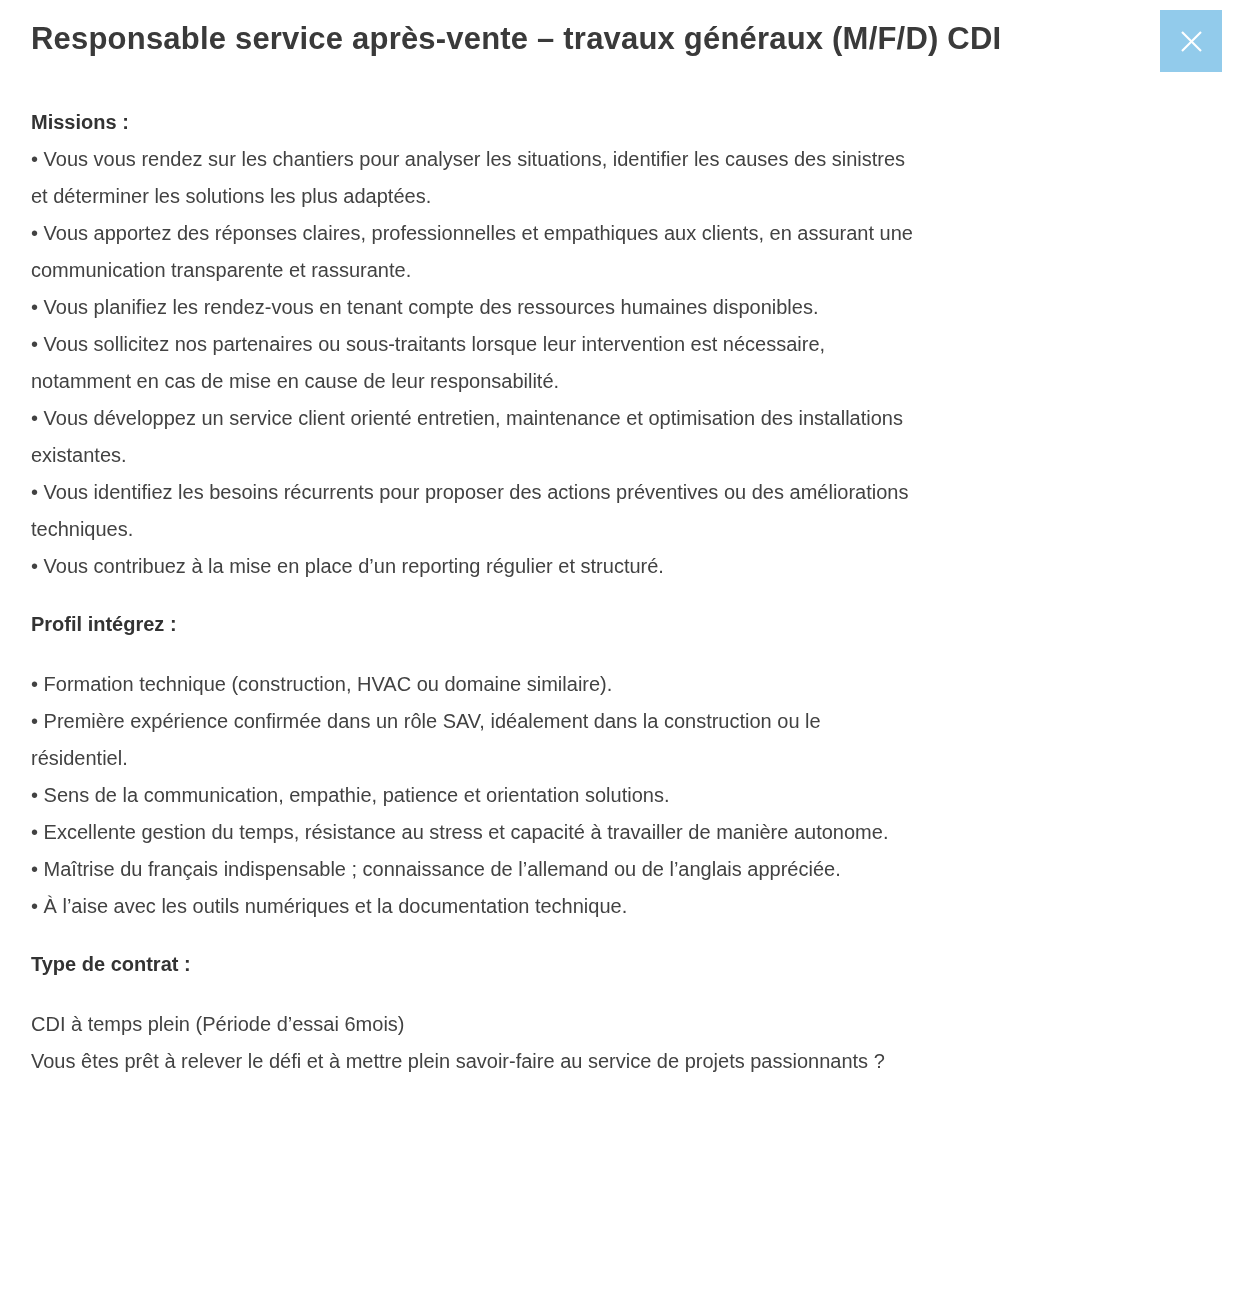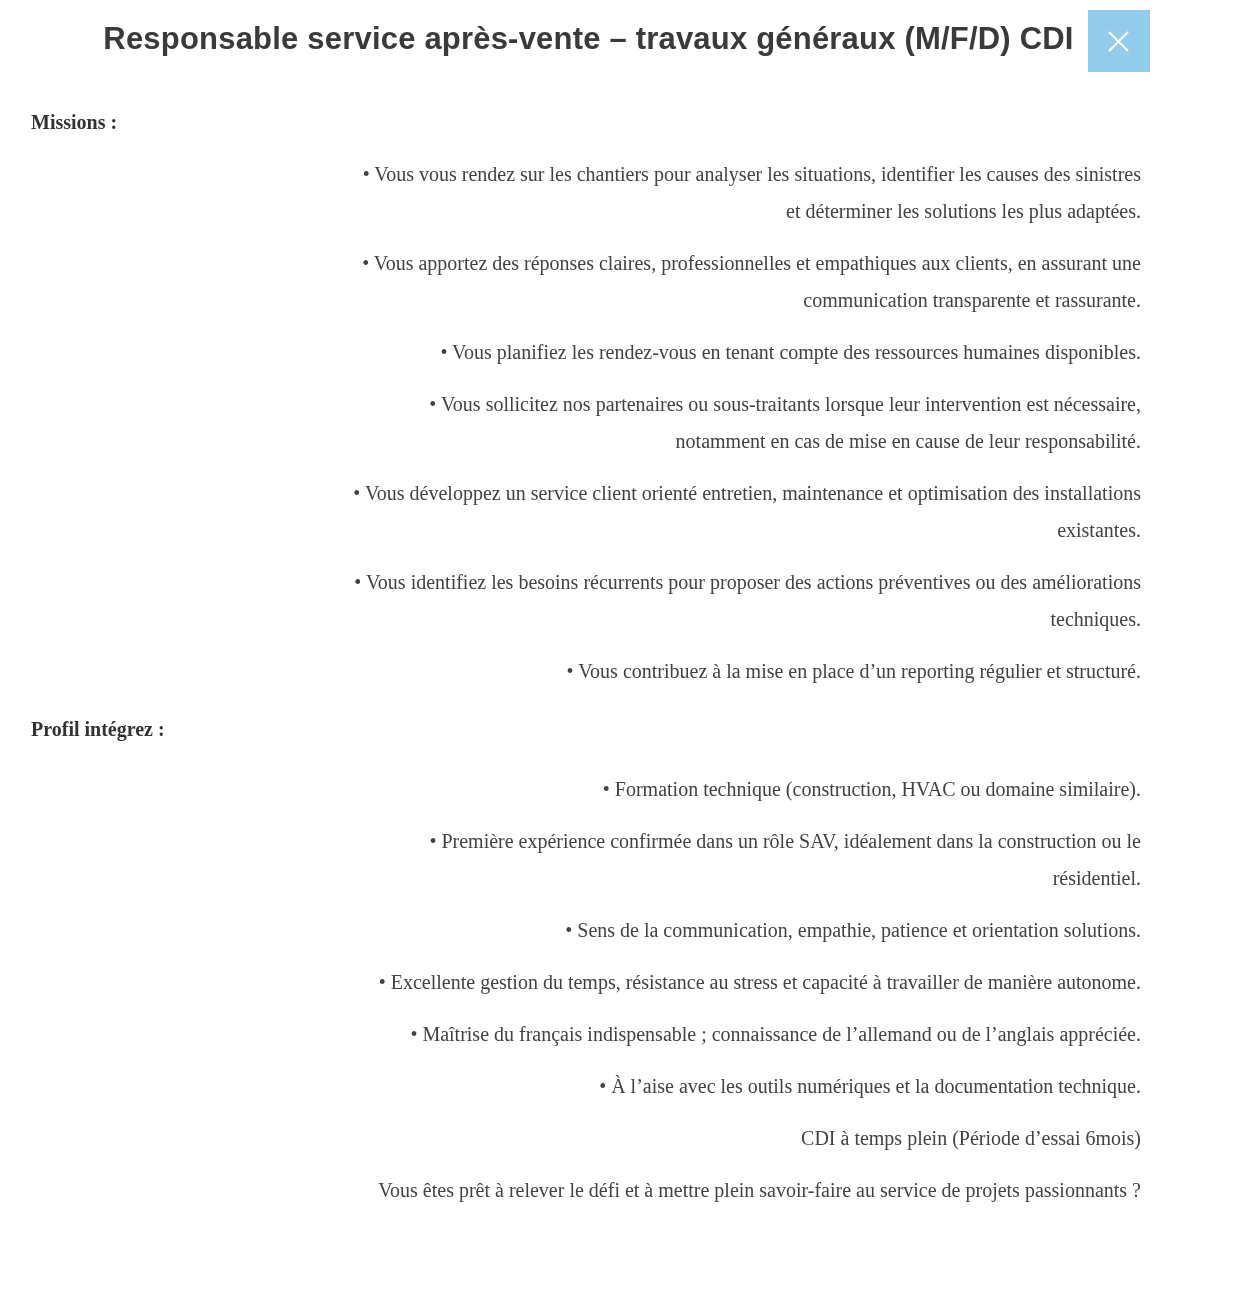--- a/index.html
+++ b/index.html
@@ -13,21 +13,21 @@
     font-family: "Liberation Sans", sans-serif;
     color: #414141;
     overflow: hidden;
   }
   .page {
     padding: 8px 28px 20px 31px;
     box-sizing: border-box;
   }
   .header {
     display: flex;
-    justify-content: center;
+    justify-content: space-between;
     align-items: flex-start;
     gap: 14px;
   }
   .page-title {
     margin: 12px 0 0 0;
     font-size: 31px;
     line-height: 1.25;
     font-weight: 600;
     color: #3a3a3a;
     letter-spacing: 0.2px;
@@ -48,36 +48,34 @@
   }
   .close-btn svg {
     display: block;
   }
   .content {
     margin-top: 32px;
     font-size: 20px;
     line-height: 37px;
     max-width: 1125px;
     color: #424242;
-    font-family: Liberation Serif, serif;
   }
   .section-heading {
     margin: 0;
     font-size: 20px;
     line-height: 37px;
     font-weight: bold;
     color: #333333;
   }
   .section-heading.spaced {
     margin: 21px 0 23px 0;
   }
   .para {
-    margin: 15px;
+    margin: 0;
     white-space: pre-line;
-    text-align: right;
   }
 </style>
 </head>
 <body>
 
 <div class="page">
 
   <div class="header">
     <h1 class="page-title">Responsable service après-vente – travaux généraux (M/F/D) CDI</h1>
     <button class="close-btn" aria-label="Fermer">
@@ -132,20 +130,21 @@
 
           <p class="para">• Excellente gestion du temps, résistance au stress et capacité à travailler de manière autonome.</p>
 
           <p class="para">• Maîtrise du français indispensable ; connaissance de l’allemand ou de l’anglais appréciée.</p>
 
           <p class="para">• À l’aise avec les outils numériques et la documentation technique.</p>
         </div>
     </section>
 
     <section>
+      <p class="section-heading spaced">Type de contrat :</p>
       <div>
 
           <p class="para">CDI à temps plein (Période d’essai 6mois)</p>
 
           <p class="para">Vous êtes prêt à relever le défi et à mettre plein savoir-faire au service de projets passionnants ?</p>
 
         </div>
     </section>
 
   </div>

